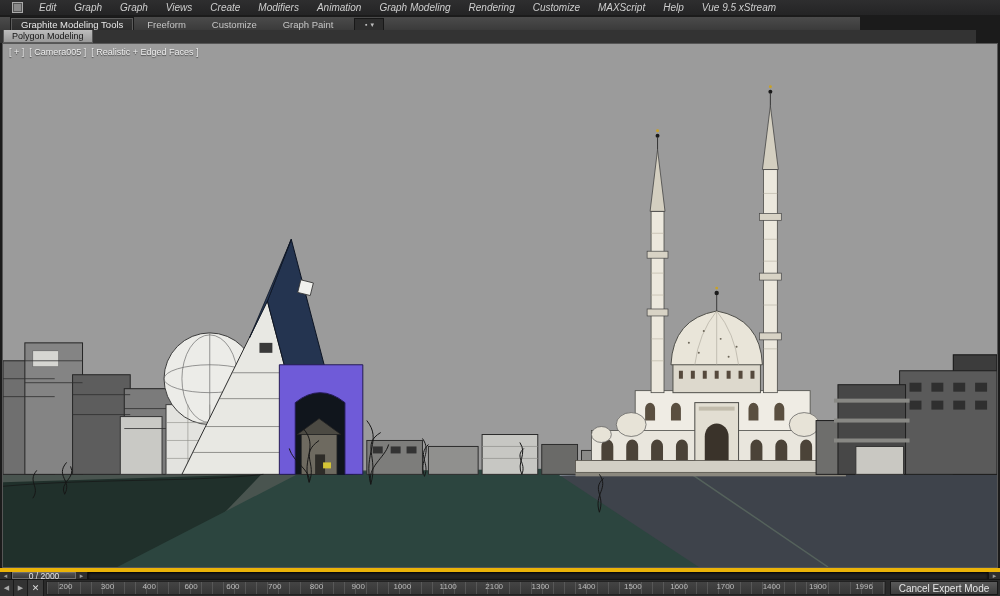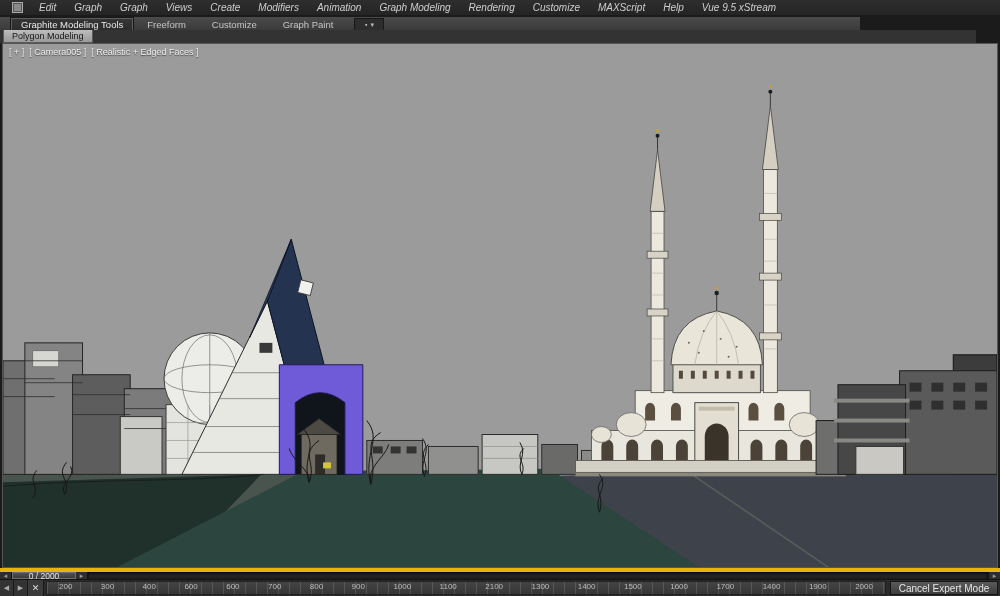--- a/index.html
+++ b/index.html
@@ -319,18 +319,18 @@
       <span>1000</span>
       <span>1100</span>
       <span>2100</span>
       <span>1300</span>
       <span>1400</span>
       <span>1500</span>
       <span>1600</span>
       <span>1700</span>
       <span>1400</span>
       <span>1900</span>
-      <span>2000</span>
+      <span>1996</span>
     </div>
   </div>
 
   <div class="expert-btn">Cancel Expert Mode</div>
 </div>
 
 </body></html>

